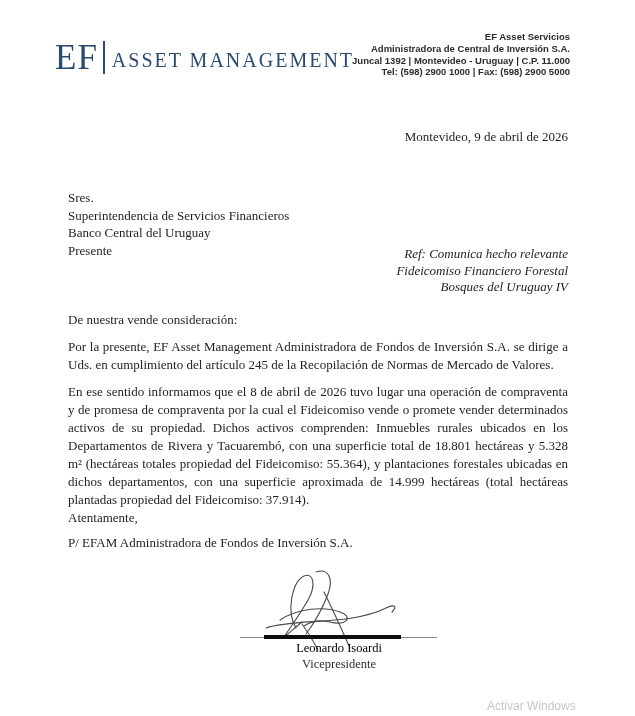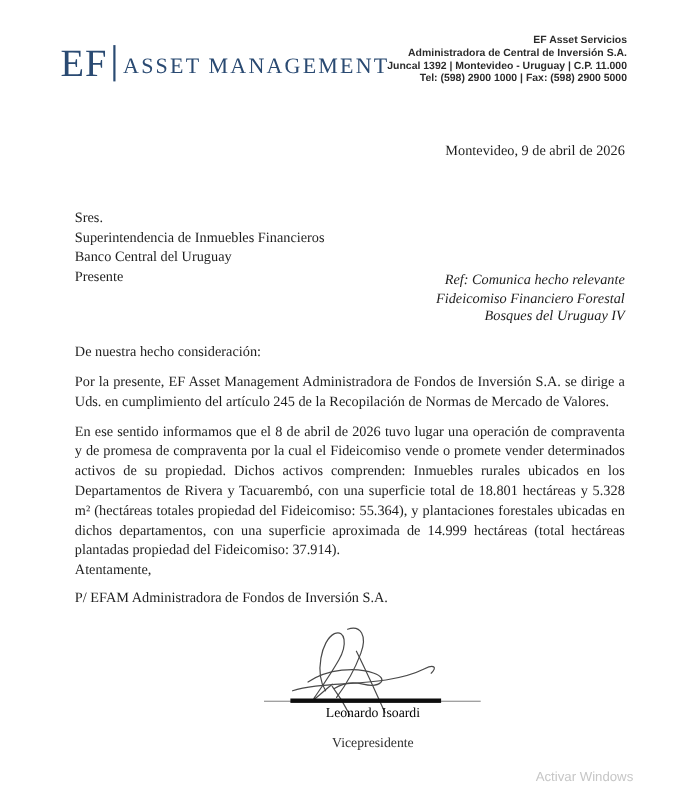--- a/index.html
+++ b/index.html
@@ -121,21 +121,20 @@
     width: 100%;
     font-size: 12.5px;
     color: #000000;
   }
   .signer-title {
     position: absolute;
     left: 0; top: 89px;
     width: 100%;
     font-size: 12.5px;
     color: #2e2e2e;
-    margin-top: 11px;
   }
 
   
   .activation-watermark {
     position: absolute;
     left: 487px; top: 699px;
     font-family: "Liberation Sans", sans-serif;
     font-size: 12px;
     color: #c6c6c6;
     white-space: nowrap;
@@ -156,32 +155,32 @@
     <div>EF Asset Servicios</div>
     <div>Administradora de Central de Inversión S.A.</div>
     <div>Juncal 1392  |  Montevideo - Uruguay  |  C.P. 11.000</div>
     <div>Tel: (598) 2900 1000 | Fax: (598) 2900 5000</div>
   </div>
 
   <div class="date-line">Montevideo, 9 de abril de 2026</div>
 
   <div class="recipient-block">
     <div>Sres.</div>
-    <div>Superintendencia de Inmuebles Financieros</div>
+    <div>Superintendencia de Servicios Financieros</div>
     <div>Banco Central del Uruguay</div>
     <div>Presente</div>
   </div>
 
   <div class="reference-block">
     <div>Ref: Comunica hecho relevante</div>
     <div>Fideicomiso Financiero Forestal</div>
     <div>Bosques del Uruguay IV</div>
   </div>
 
-  <div class="body-text salutation">De nuestra hecho consideración:</div>
+  <div class="body-text salutation">De nuestra vende consideración:</div>
   <div class="body-text paragraph-1">Por la presente, EF Asset Management Administradora de Fondos de Inversión S.A. se dirige a Uds. en cumplimiento del artículo 245 de la Recopilación de Normas de Mercado de Valores.</div>
   <div class="body-text paragraph-2">En ese sentido informamos que el 8 de abril de 2026 tuvo lugar una operación de compraventa y de promesa de compraventa por la cual el Fideicomiso vende o promete vender determinados activos de su propiedad. Dichos activos comprenden: Inmuebles rurales ubicados en los Departamentos de Rivera y Tacuarembó, con una superficie total de 18.801 hectáreas y 5.328 m² (hectáreas totales propiedad del Fideicomiso: 55.364), y plantaciones forestales ubicadas en dichos departamentos, con una superficie aproximada de 14.999 hectáreas (total hectáreas plantadas propiedad del Fideicomiso: 37.914).</div>
   <div class="body-text closing">Atentamente,</div>
   <div class="body-text signature-org">P/ EFAM Administradora de Fondos de Inversión S.A.</div>
 
   <div class="signature-area">
     <svg class="signature-scribble" viewBox="0 0 150 84" fill="none" xmlns="http://www.w3.org/2000/svg">
       <g stroke="#4a4a4a" stroke-width="1.1" fill="none" stroke-linecap="round">
         <path d="M38,60 C28,44 34,14 46,8 C56,4 58,18 50,32 C42,46 32,60 28,66 C24,72 34,62 44,54"></path>
         <path d="M58,4 C70,0 76,10 70,26 C64,42 54,58 48,66"></path>

